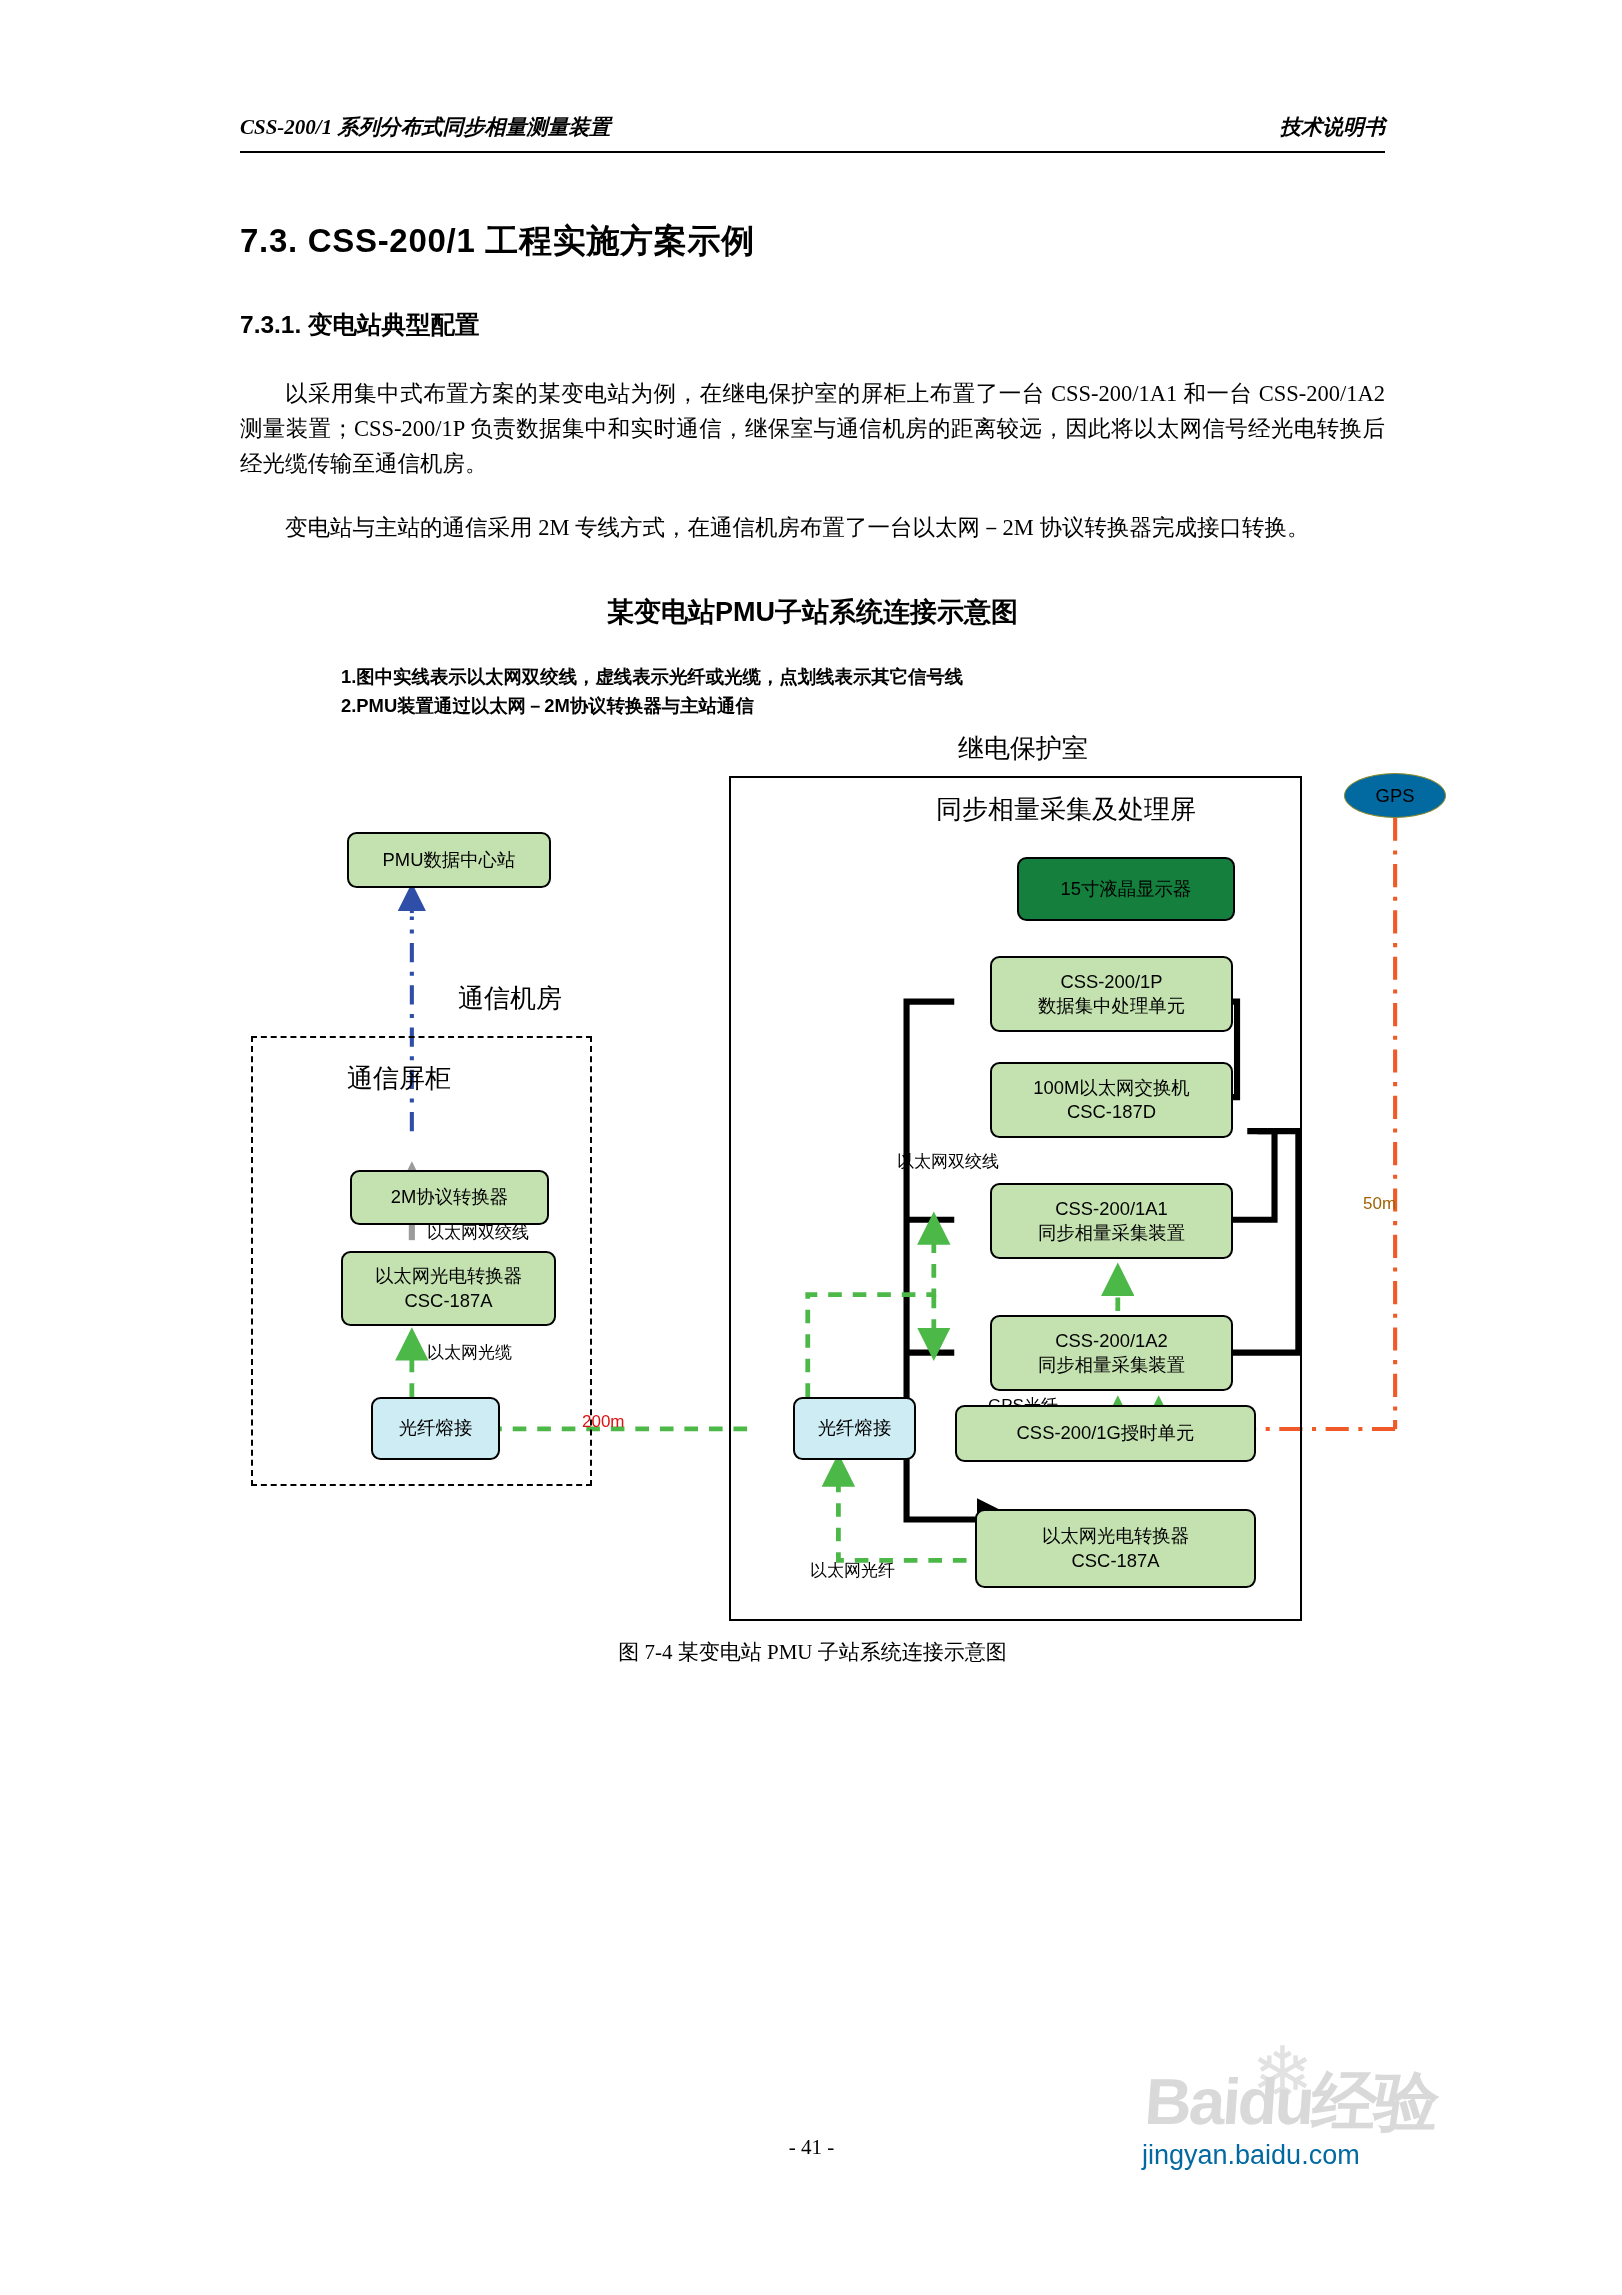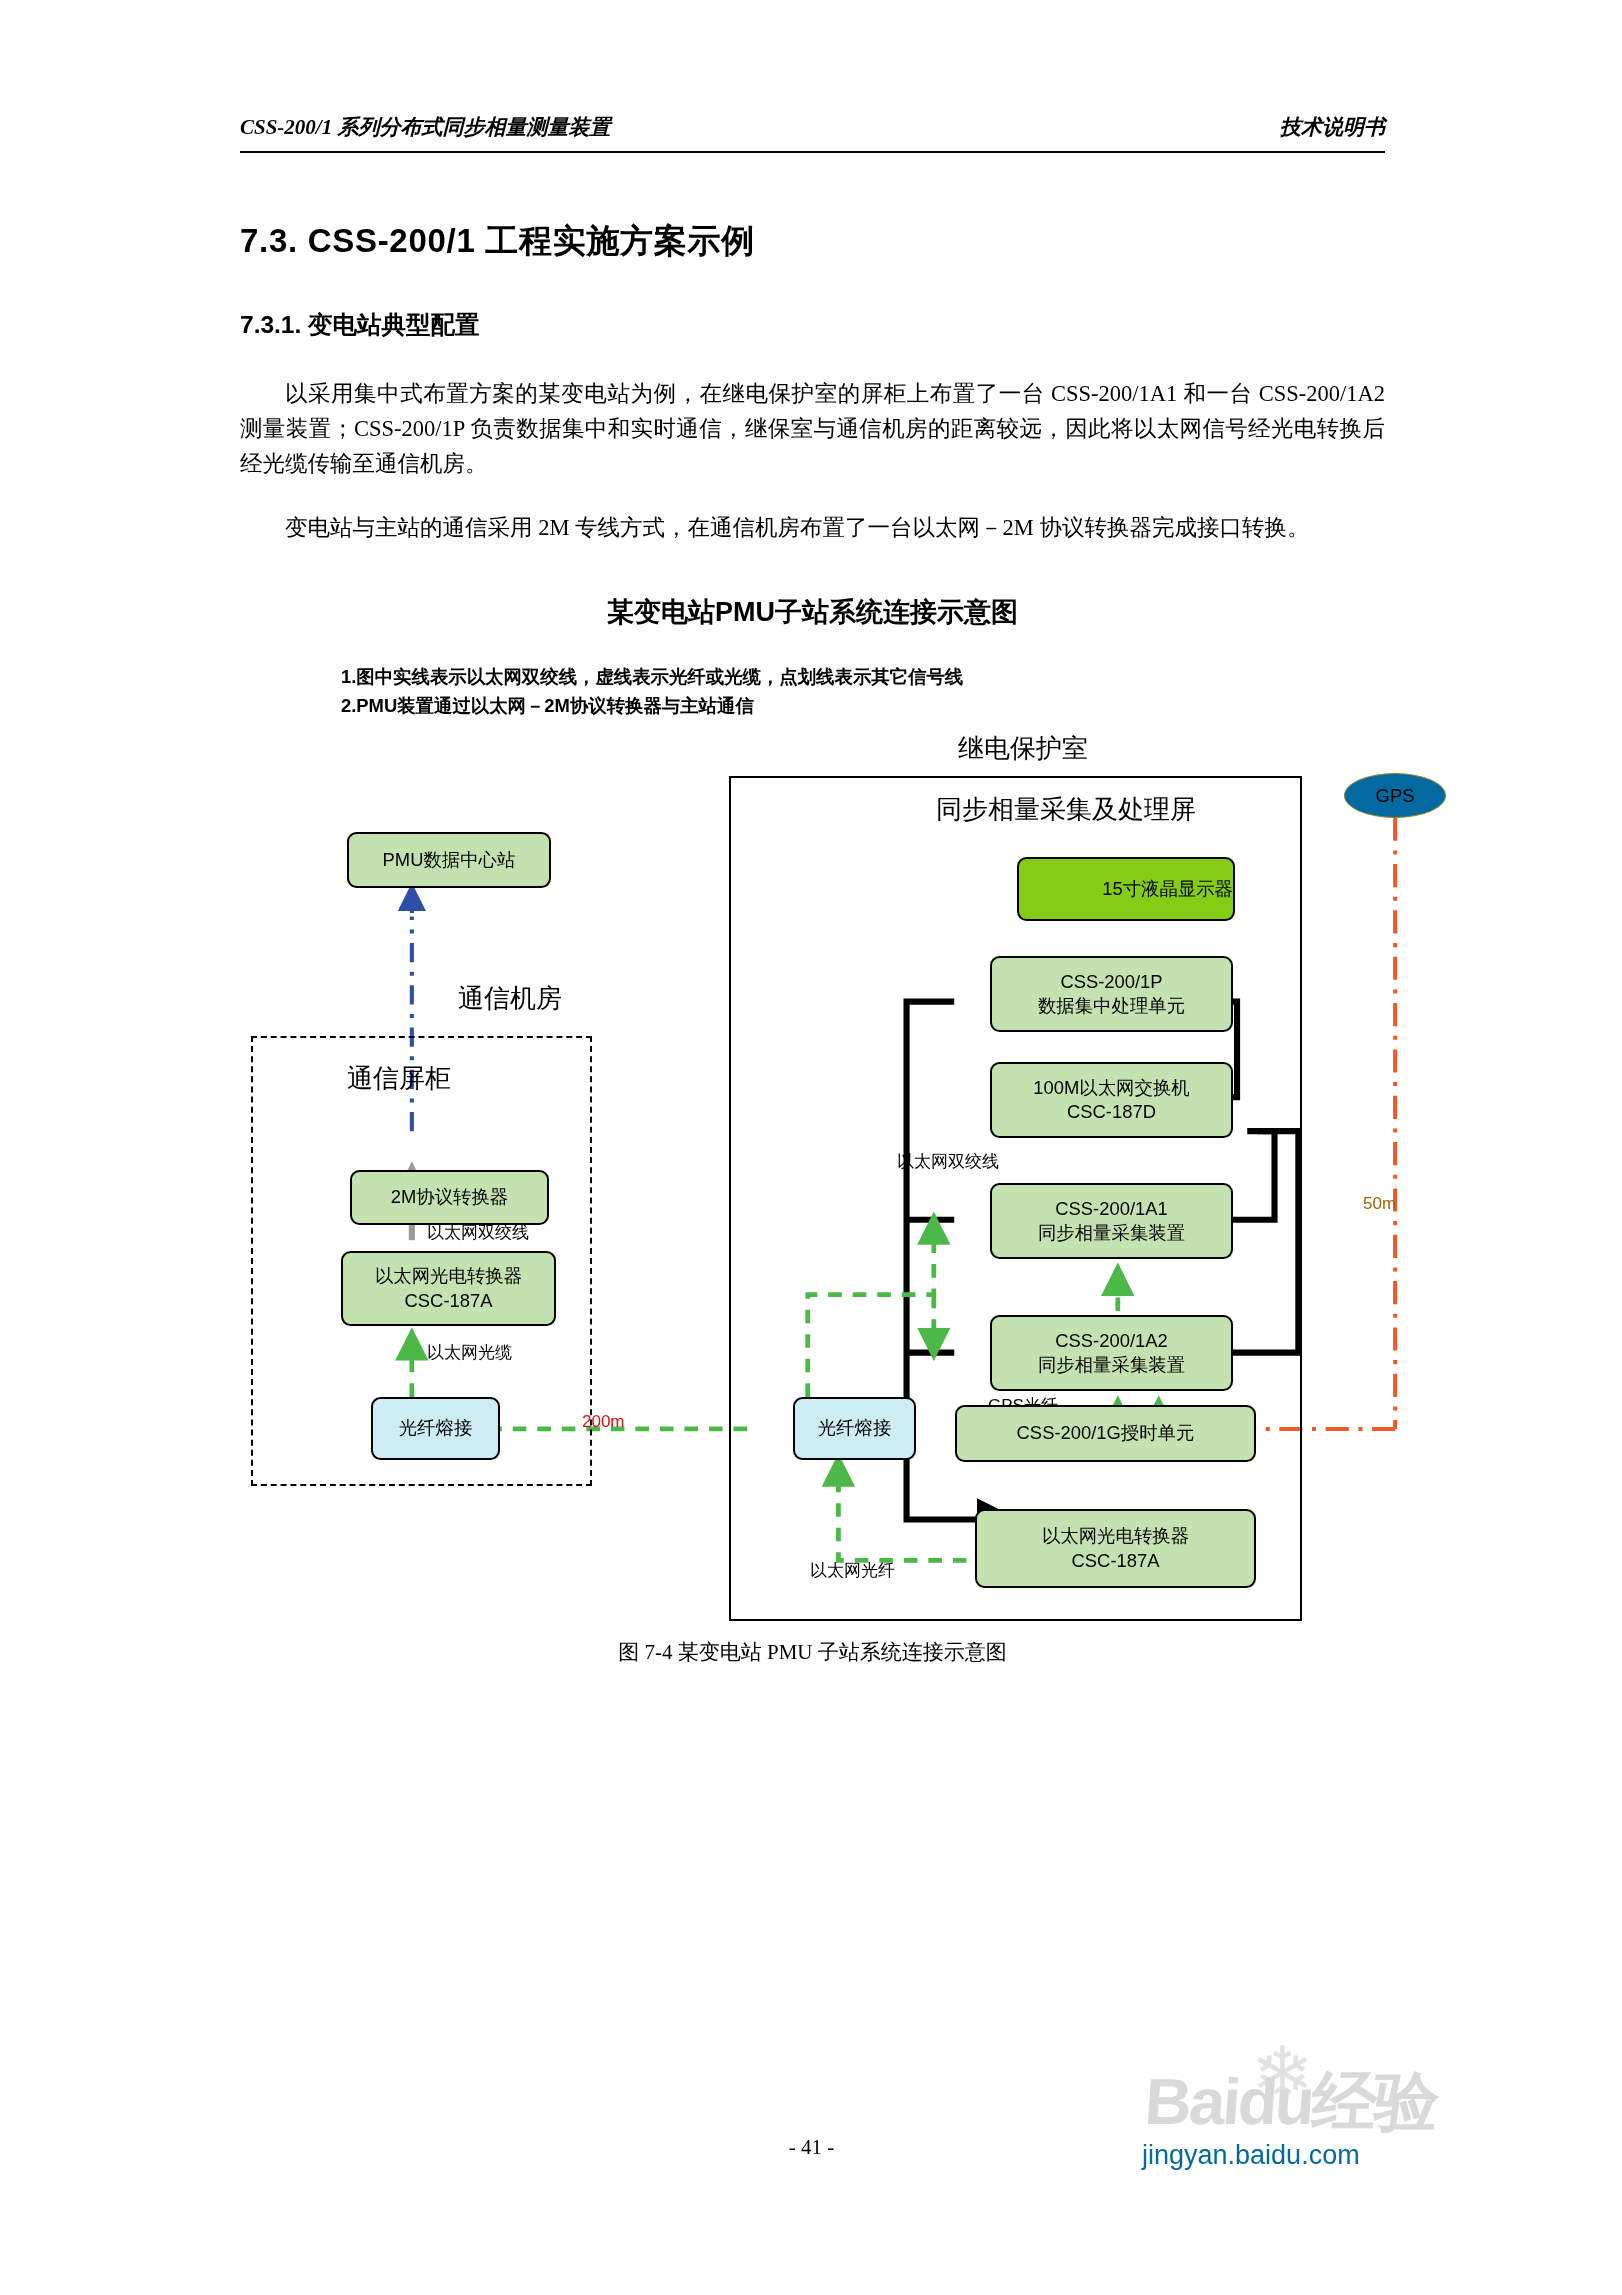--- a/index.html
+++ b/index.html
@@ -83,21 +83,21 @@
     display:flex; flex-direction:column;
     align-items:center; justify-content:center;
     font-family:"Liberation Sans", sans-serif;
     font-size:18.4px;
     line-height:24.5px;
     text-align:center;
     box-sizing:border-box;
     margin-left:36px;
   }
   .box.green { background:#c4e2b0; }
-  .box.cyan  { background:#84cc16;align-items:flex-end; }
+  .box.cyan  { background:#15803d; }
   .box.lcyan { background:#cdecf4; }
 
   .dashbox {
     position:absolute;
     border:2.7px dashed #000;
     box-sizing:border-box;
   }
   .solidbox {
     position:absolute;
     border:2.7px solid #000;

